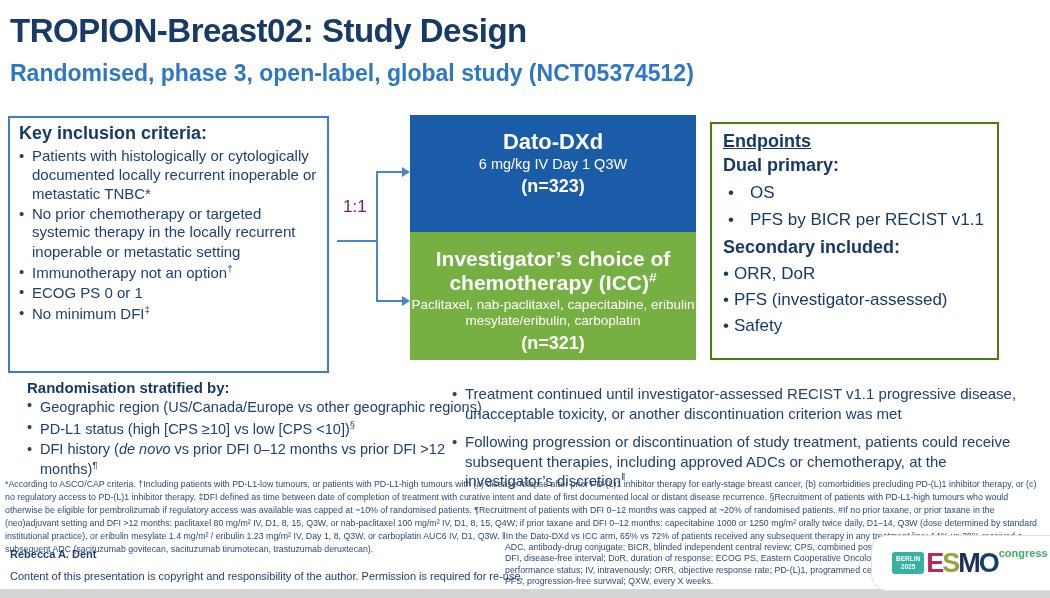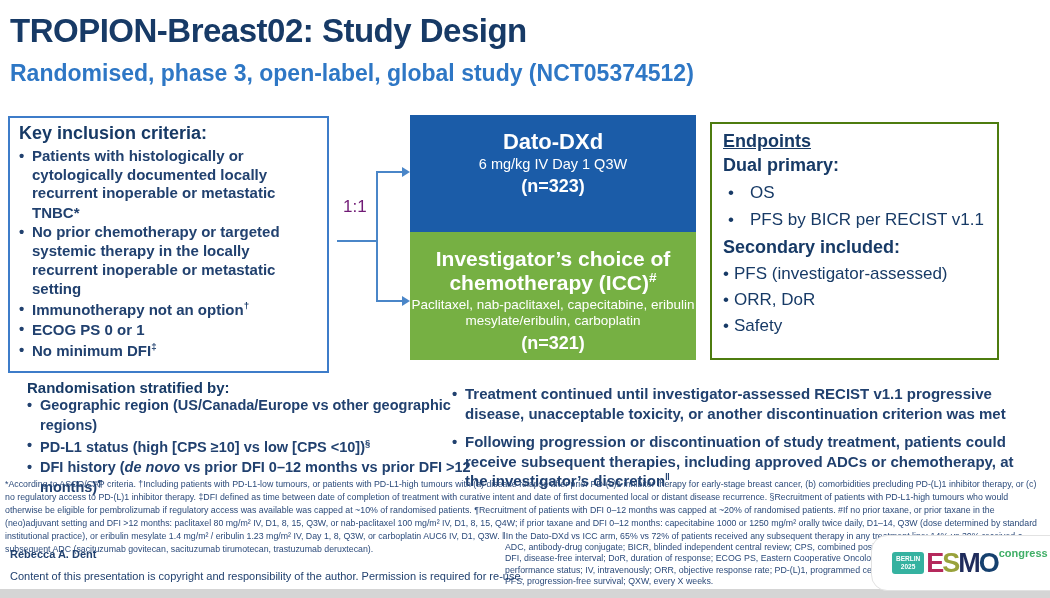--- a/index.html
+++ b/index.html
@@ -6,21 +6,21 @@
   .slide{position:relative;width:1050px;height:598px;background:#fff;overflow:hidden;
          font-family:"Liberation Sans",sans-serif;color:#21416f;}
   
   .title{position:absolute;left:10px;top:12px;font-size:33px;font-weight:bold;color:#173a66;letter-spacing:-.5px;}
   .subtitle{position:absolute;left:10px;top:60px;font-size:23px;font-weight:bold;color:#2e77c5;}
   
   .inc-box{position:absolute;left:8px;top:116px;width:321px;height:257px;border:2px solid #3d7cc9;
            box-sizing:border-box;padding:5px 8px 0 9px;}
   .inc-box h3{margin:0 0 3px 0;font-size:18px;color:#173a66;}
   ul.blist{list-style:none;margin:0;padding:0;font-size:15px;line-height:1.24;}
-  ul.blist li{position:relative;padding-left:13px;margin:0 0 1px 0;font-weight:bold;}
+  ul.blist li{position:relative;padding-left:13px;margin:0 0 1px 0;}
   ul.blist li::before{content:"•";position:absolute;left:0;}
   
   .ratio{position:absolute;left:343px;top:197px;font-size:17px;color:#701a75;}
   .cline{position:absolute;background:#4a86c8;}
   .arrowhead{position:absolute;width:0;height:0;border-top:5px solid transparent;
              border-bottom:5px solid transparent;border-left:8px solid #4a86c8;}
   
   .arm{position:absolute;left:410px;width:286px;box-sizing:border-box;color:#fff;text-align:center;}
   .arm-dato{top:115px;height:124px;padding-top:15px;}
   .arm-icc{top:232px;height:128px;padding-top:16px;}
@@ -108,22 +108,22 @@
 
   <div class="ep-box">
     <div class="ep-head">Endpoints</div>
     <div class="ep-label">Dual primary:</div>
     <ul class="eplist dual">
       <li>OS</li>
       <li>PFS by BICR per RECIST v1.1</li>
     </ul>
     <div class="ep-label">Secondary included:</div>
     <ul class="eplist sec">
+      <li>ORR, DoR</li>
       <li>PFS (investigator-assessed)</li>
-      <li>ORR, DoR</li>
       <li>Safety</li>
     </ul>
   </div>
 
   <div class="strat">
     <h4>Randomisation stratified by:</h4>
     <ul class="blist">
       <li><span>Geographic region (US/Canada/Europe vs other geographic regions)</span><i></i><span></span><sup></sup></li>
       <li><span>PD-L1 status (high [CPS ≥10] vs low [CPS &lt;10])</span><i></i><span></span><sup>§</sup></li>
       <li><span>DFI history (</span><i>de novo</i><span> vs prior DFI 0–12 months vs prior DFI &gt;12 months)</span><sup>¶</sup></li>

